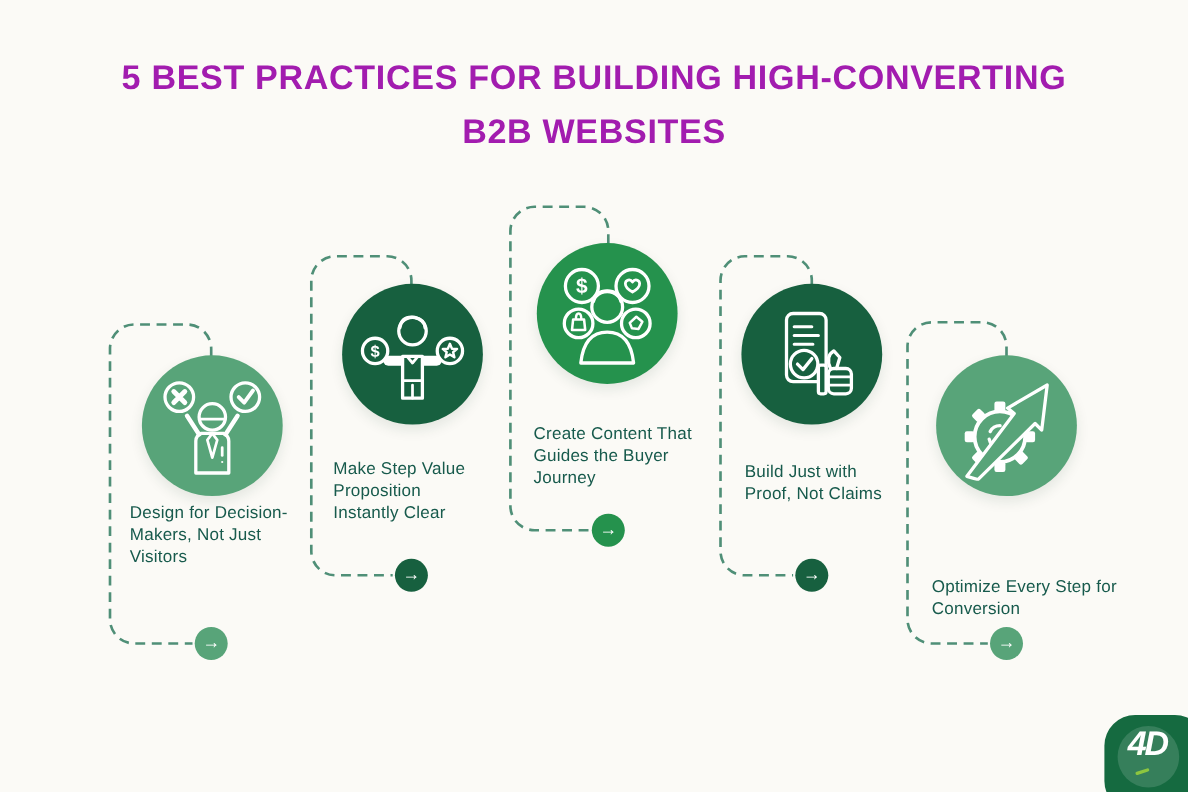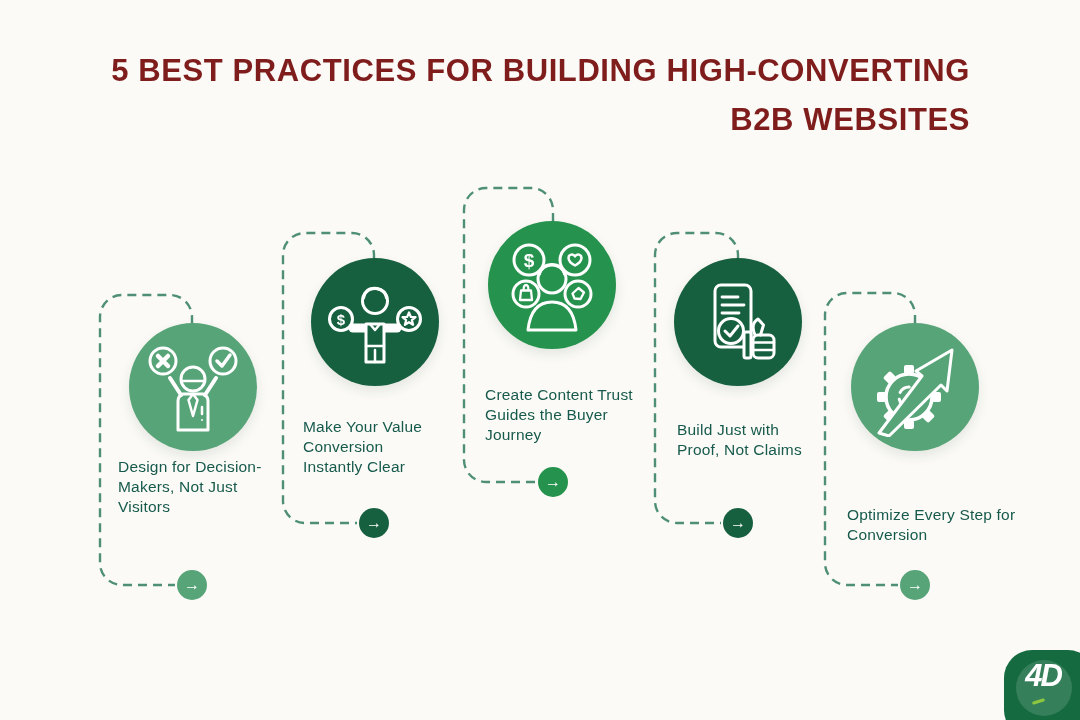--- a/index.html
+++ b/index.html
@@ -2,22 +2,22 @@
 <html><head>
 <meta charset="utf-8">
 <style>
   html,body{margin:0;padding:0;background:#e8e8e8;}
   .canvas{
     position:relative;width:1080px;height:720px;overflow:hidden;
     background:#fbfaf6;font-family:"Liberation Sans",sans-serif;
   }
   .title{
     position:absolute;top:46px;left:0;right:0;margin:0 auto;width:860px;
-    text-align:right;font-size:31px;line-height:49px;font-weight:bold;
-    letter-spacing:0.6px;color:#7f1d1d;
+    text-align:center;font-size:31px;line-height:49px;font-weight:bold;
+    letter-spacing:0.6px;color:#a21caf;
   }
   .outline{position:absolute;overflow:visible;}
   .outline path{fill:none;stroke-width:2.4;stroke-dasharray:9 6;}
   .circle{
     position:absolute;width:128px;height:128px;border-radius:50%;
     display:flex;align-items:center;justify-content:center;
     box-shadow:0 5px 12px rgba(20,60,40,0.10);
   }
   .picto{width:100px;height:100px;display:block;}
   .label{
@@ -94,21 +94,21 @@
           <polygon points="84,40.5 85.9,45 90.5,45.2 86.9,48.2 88.1,52.8 84,50.2 79.9,52.8 81.1,48.2 77.5,45.2 82.1,45" stroke-width="2.2"></polygon>
           <path d="M28 56 H72" stroke-width="9"></path>
           <circle cx="50" cy="29" r="12.5" fill="currentColor"></circle>
           <path d="M38.5 26 Q40 15 52 16.5 Q61 18.5 61.5 26" stroke-width="3"></path>
           <path d="M41 52 H59 V90 H41 Z" fill="currentColor"></path>
           <path d="M45 52 L50 58 L55 52" stroke-width="2.5"></path>
           <path d="M41 74 H59 M50 78 V90" stroke-width="2.5"></path>
         </g>
       </svg>
     </div>
-    <div class="label" style="left:303px;top:417px;width:128px">Make Your Value Conversion Instantly Clear</div>
+    <div class="label" style="left:303px;top:417px;width:128px">Make Step Value Proposition Instantly Clear</div>
     <div class="arrow" style="left: 359px; top: 508px; background-color: rgb(23, 96, 63);">
       <span>→</span>
     </div>
   </div>
 
   <div>
     <svg class="outline" style="left:462px;top:186px" width="93" height="298">
       <path d="M91 36 L91 24 A22 22 0 0 0 69 2 L24 2 A22 22 0 0 0 2 24 L2 274 A22 22 0 0 0 24 296 L74 296" style="stroke: rgb(79, 143, 119);"></path>
     </svg>
     <div class="circle" style="left: 488px; top: 221px; background-color: rgb(37, 146, 77);">
@@ -121,21 +121,21 @@
           <circle cx="24" cy="59" r="13"></circle>
           <path d="M19 55.5 H29 L30 65 H18 Z M21.5 55.5 Q21.5 50 24 50 Q26.5 50 26.5 55.5" stroke-width="2.3"></path>
           <circle cx="76" cy="59" r="13"></circle>
           <path d="M70.5 58.5 L76.5 53 L82 57.5 L78.5 64 L72.5 63.5 Z" stroke-width="2.3"></path>
           <circle cx="50" cy="44" r="14" fill="currentColor"></circle>
           <path d="M37.5 39 Q39.5 29.5 50 29.5 Q60.5 29.5 62.5 39" stroke-width="3"></path>
           <path d="M26 95 Q29 67 50 67 Q71 67 74 95 Z" fill="currentColor"></path>
         </g>
       </svg>
     </div>
-    <div class="label" style="left:485px;top:385px;width:152px">Create Content Trust Guides the Buyer Journey</div>
+    <div class="label" style="left:485px;top:385px;width:152px">Create Content That Guides the Buyer Journey</div>
     <div class="arrow" style="left: 538px; top: 467px; background-color: rgb(37, 146, 77);">
       <span>→</span>
     </div>
   </div>
 
   <div>
     <svg class="outline" style="left:653px;top:231px" width="87" height="294">
       <path d="M85 28 L85 24 A22 22 0 0 0 63 2 L24 2 A22 22 0 0 0 2 24 L2 270 A22 22 0 0 0 24 292 L68 292" style="stroke: rgb(79, 143, 119);"></path>
     </svg>
     <div class="circle" style="left: 674px; top: 258px; background-color: rgb(23, 96, 63);">
@@ -174,21 +174,21 @@
             <rect x="-5" y="-32" width="10" height="9" rx="2" transform="translate(44,60) rotate(225)"></rect>
             <rect x="-5" y="-32" width="10" height="9" rx="2" transform="translate(44,60) rotate(270)"></rect>
             <rect x="-5" y="-32" width="10" height="9" rx="2" transform="translate(44,60) rotate(315)"></rect>
           </g>
           <circle cx="44" cy="60" r="23" stroke-width="3.5"></circle>
           <circle cx="44" cy="60" r="10" stroke-dasharray="11 7" stroke-width="3"></circle>
           <path d="M14 96 L57 39 L51 34 L87 13 L82 54 L76 48 L24 99 Z" fill="currentColor" stroke-width="3"></path>
         </g>
       </svg>
     </div>
-    <div class="label" style="left:847px;top:505px;width:180px">Optimize Every Step for Conversion</div>
+    <div class="label" style="left:847px;top:524px;width:180px">Optimize Every Step for Conversion</div>
     <div class="arrow" style="left: 900px; top: 570px; background-color: rgb(88, 164, 121);">
       <span>→</span>
     </div>
   </div>
 
   <div class="logo" style="background-color: rgb(21, 106, 64);">
     <div class="logo-ring"></div>
     <div class="logo-text">4D</div>
     <div class="logo-accent" style="background-color: rgb(141, 198, 63);"></div>
   </div>

